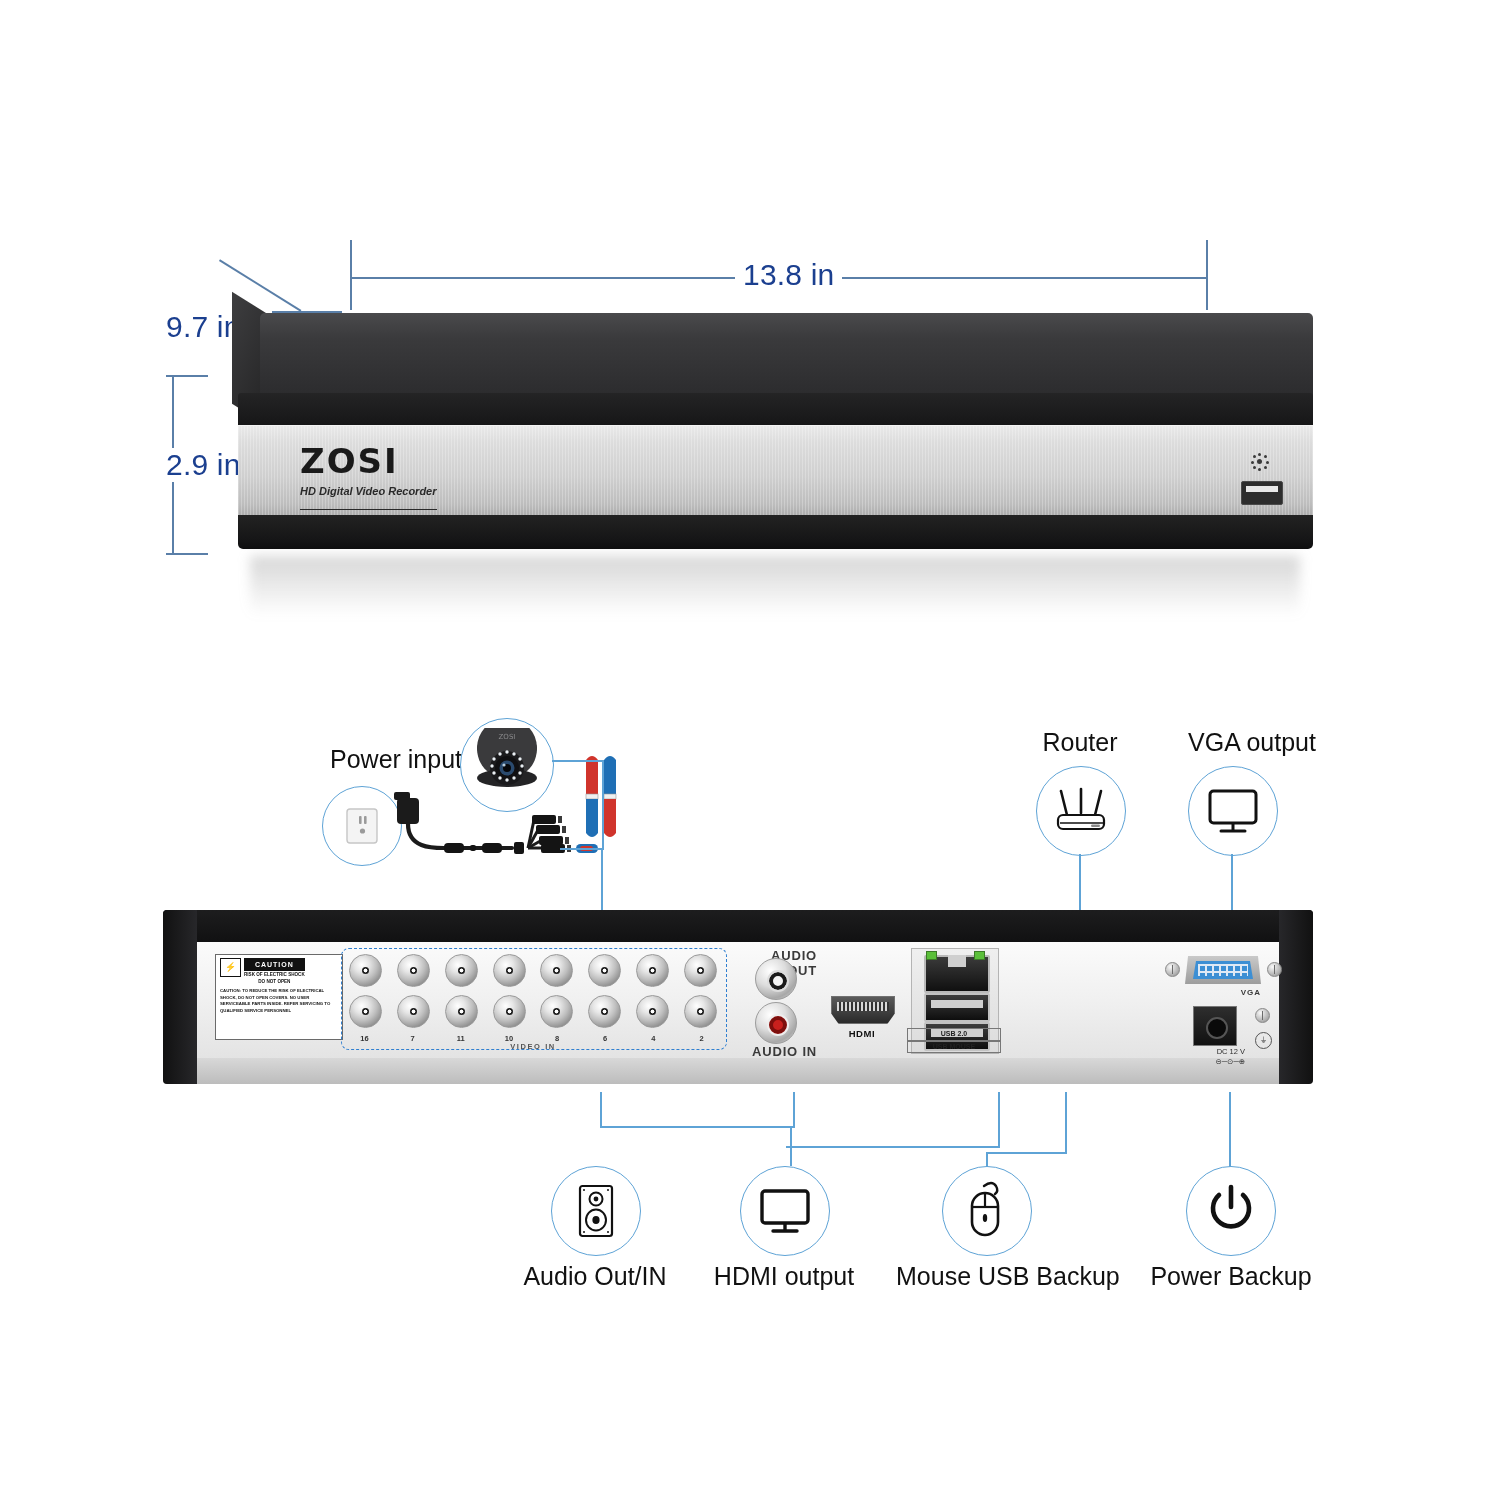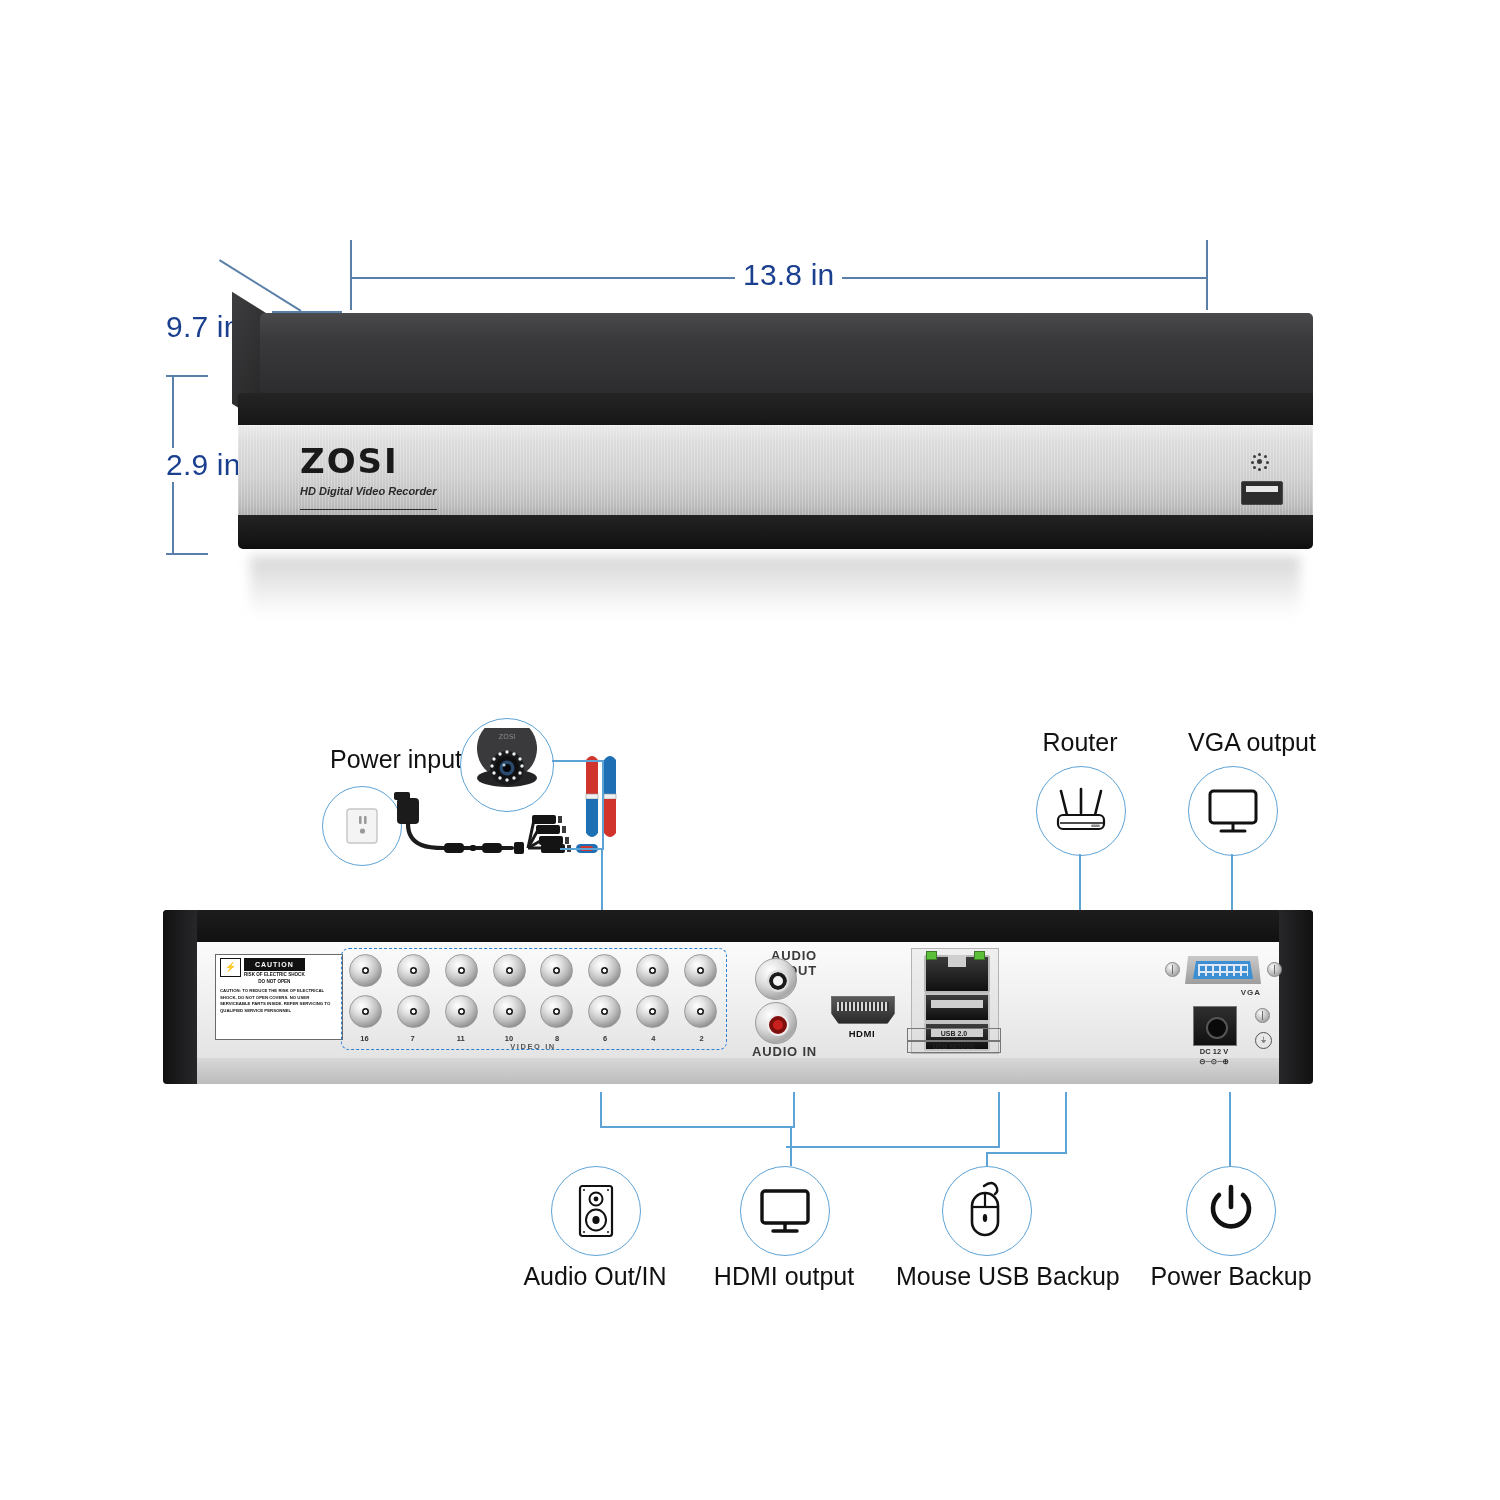--- a/index.html
+++ b/index.html
@@ -136,22 +136,22 @@
        background:radial-gradient(circle at 35% 30%,#fafafa,#b7b7b7 60%,#8a8a8a);
        border:1px solid #888;}
   .screw:after{content:"";position:absolute;left:50%;top:2px;width:1.5px;height:9px;
        margin-left:-.75px;background:#6b6b6b;}
   .vga-lab{position:absolute;left:22px;top:40px;width:76px;text-align:right;
        font-size:8px;letter-spacing:1px;color:#3a3a3a;font-weight:700;}
   .dcjack{position:absolute;left:30px;top:58px;width:42px;height:38px;
        background:linear-gradient(180deg,#2e2e2e,#111);border:1px solid #777;}
   .dcjack:after{content:"";position:absolute;left:50%;top:50%;width:18px;height:18px;
        margin:-9px 0 0 -9px;border-radius:50%;background:#0a0a0a;border:2px solid #555;}
-  .dc-lab{position:absolute;left:20px;top:99px;width:62px;text-align:center;
-       font-size:7.5px;color:#2e2e2e;font-weight:700;line-height:1.35;}
+  .dc-lab{position:absolute;left:20px;top:99px;width:62px;text-align:right;
+       font-size:7.5px;color:#2e2e2e;font-weight:400;line-height:1.35;}
   .gnd{position:absolute;left:92px;top:84px;width:15px;height:15px;border-radius:50%;
        border:1px solid #555;font-size:8px;display:flex;align-items:center;justify-content:center;color:#333;}
 
   
   .callout{position:absolute;}
   .ring{position:absolute;border:1.6px solid #5ea3d6;border-radius:50%;
         display:flex;align-items:center;justify-content:center;background:#fff;}
   .colab{position:absolute;text-align:center;font-size:25px;color:#111;white-space:nowrap;}
   .lead{position:absolute;background:#5ea3d6;}
   .lead.v{width:1.6px;} .lead.h{height:1.6px;}

